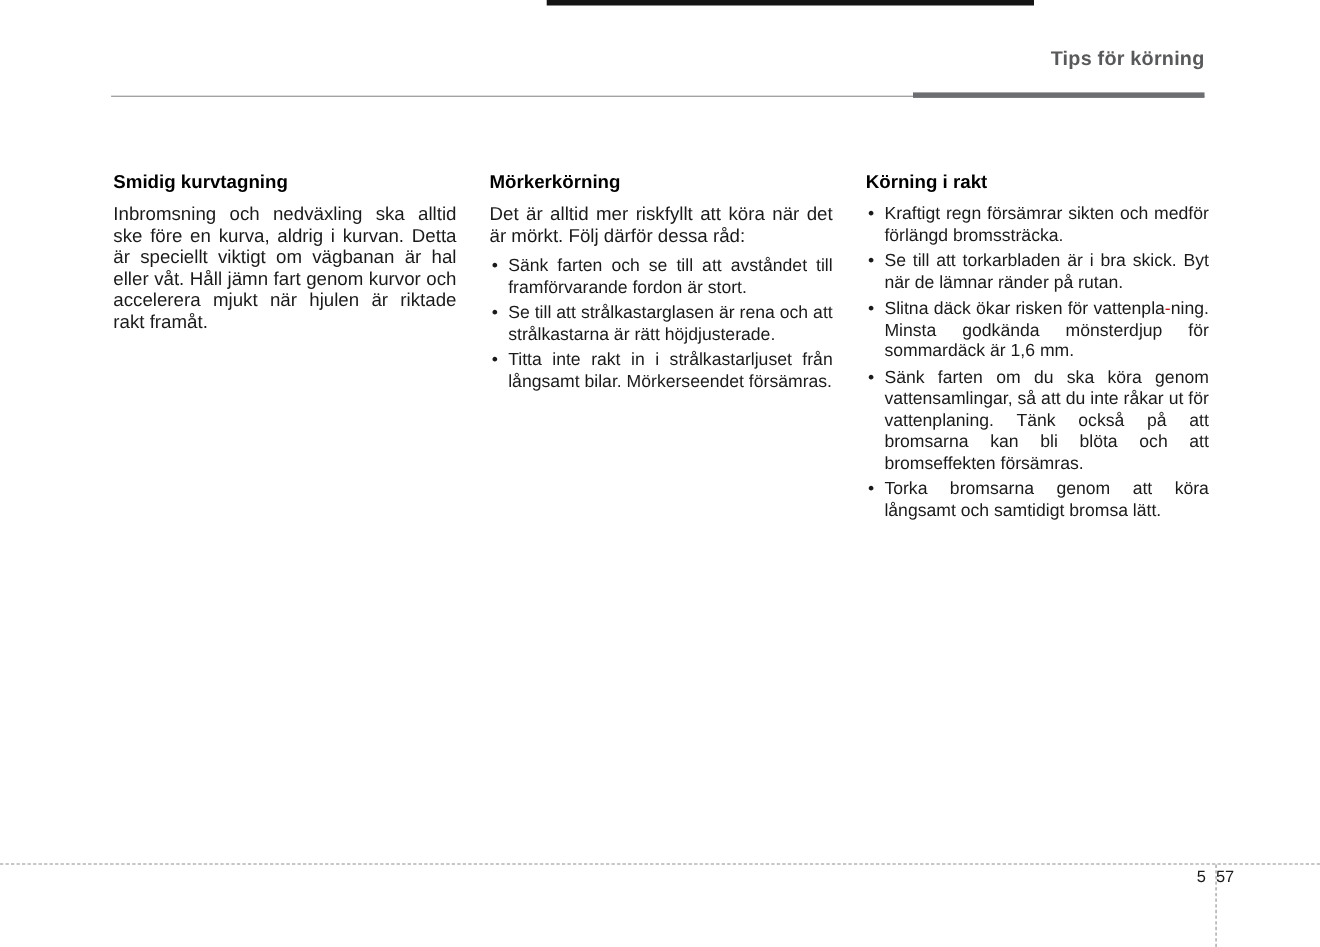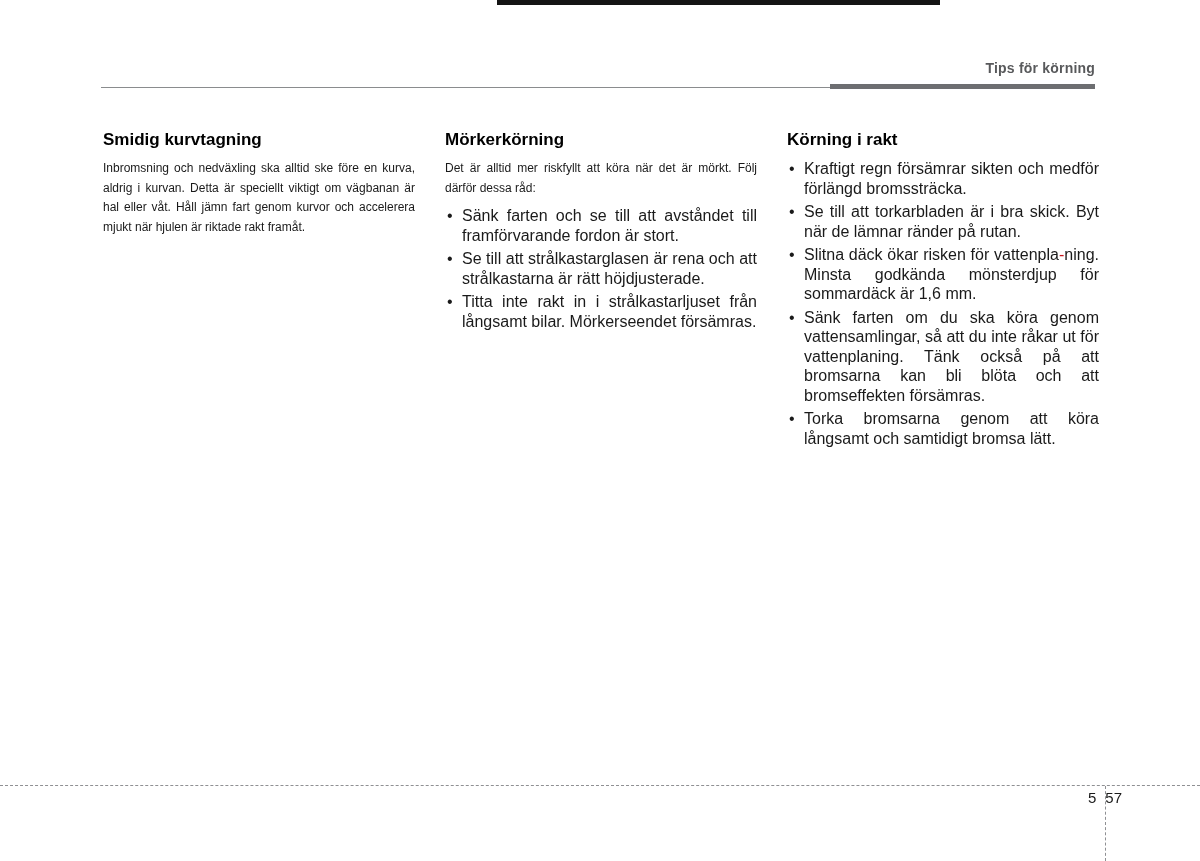--- a/index.html
+++ b/index.html
@@ -13,46 +13,46 @@
     font-family:"Liberation Sans", sans-serif;
     position:relative;
     overflow:hidden;
     color:#1a1a1a;
   }
   .top-crop-bar{
     position:absolute;top:0;left:497px;width:443px;height:5px;
     background:#141414;
   }
   .header-title{
-    position:absolute;top:60px;left:0;width:1095px;
+    position:absolute;top:43px;left:0;width:1095px;
     text-align:right;
-    font-size:14px;font-weight:bold;
+    font-size:18px;font-weight:bold;
     color:var(--header-gray);
     letter-spacing:0.2px;
   }
   .header-rule-thin{
     position:absolute;top:87px;left:101px;width:994px;height:1px;
     background:#8a8c8e;
   }
   .header-rule-thick{
     position:absolute;top:84px;left:830px;width:265px;height:5px;
     background:#6d6e71;
   }
   .columns{
-    position:absolute;top:130px;left:103px;
+    position:absolute;top:156px;left:103px;
     display:flex;gap:30px;
   }
   .col{width:312px;}
   .col-heading{
     margin:0 0 9px 0;
     font-size:17px;font-weight:bold;color:#000;
   }
   .body-text{
     margin:0 0 8px 0;
-    font-size:12px;line-height:19.5px;
+    font-size:17px;line-height:19.5px;
     text-align:justify;
   }
   ul.bullets{
     list-style:none;margin:0;padding:0;
   }
   ul.bullets li{
     position:relative;
     padding-left:17px;
     margin:0 0 4px 0;
     font-size:16px;line-height:19.5px;

